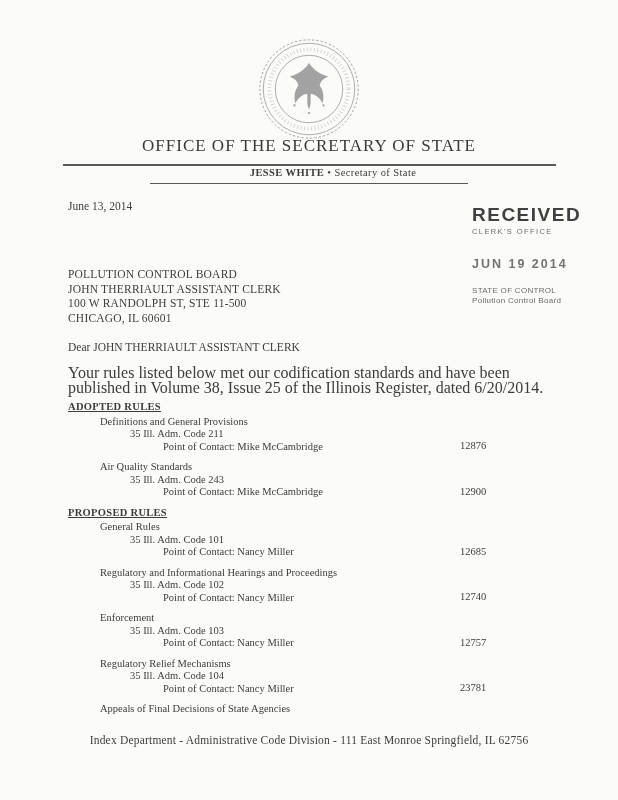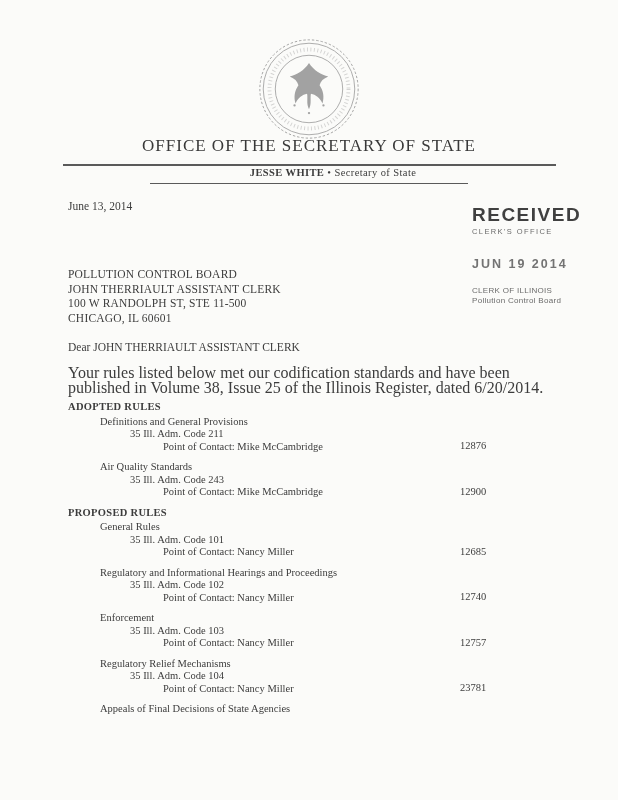--- a/index.html
+++ b/index.html
@@ -53,21 +53,21 @@
   .stampdate { margin-top: 21px; font-size: 12.5px; font-weight: bold; letter-spacing: 2px; color: #737373; }
   .stampagency { margin-top: 15px; font-size: 8px; color: #6b6b6b; line-height: 9.5px; letter-spacing: .3px; }
 
   
   .address { position: absolute; top: 267px; left: 68px; font-size: 11.5px; line-height: 14.5px; letter-spacing: .2px; }
   .salutation { position: absolute; top: 341px; left: 68px; font-size: 11.5px; }
   .bodypar { position: absolute; top: 365px; left: 68px; width: 480px; font-size: 16px; line-height: 15px; }
 
   
   .rules { position: absolute; top: 401px; left: 68px; width: 492px; font-size: 10.5px; line-height: 12.5px; }
-  .sec-head { font-weight: bold; letter-spacing: .3px; margin-bottom: 2px; }
+  .sec-head { font-weight: bold; letter-spacing: .3px; margin-bottom: 2px; text-decoration: underline; }
   .sec-head.second { margin-top: 5px; }
   .rule { position: relative; margin: 0 0 8px 0; }
   .rule-title { margin-left: 32px; }
   .rule-codeline { margin-left: 62px; position: relative; }
   .rule-page { position: absolute; left: 330px; top: 12px; }
   .rule-contact { margin-left: 95px; }
 
   
   .footer {
     position: absolute; top: 734px; left: 0; width: 100%;
@@ -104,21 +104,21 @@
   </div>
   <div class="hrule2"></div>
 
   <div class="letter-date">June 13, 2014</div>
 
   <div class="stamp">
     <div class="received">RECEIVED</div>
     <div class="clerks">CLERK'S OFFICE</div>
     <div class="stampdate">JUN 19 2014</div>
     <div class="stampagency">
-      <div>CLERK OF ILLINOIS</div>
+      <div>STATE OF CONTROL</div>
       <div>Pollution Control Board</div>
     </div>
   </div>
 
   <div class="address">
     <div>POLLUTION CONTROL BOARD</div>
     <div>JOHN THERRIAULT ASSISTANT CLERK</div>
     <div>100 W RANDOLPH ST, STE 11-500</div>
     <div>CHICAGO, IL  60601</div>
   </div>
@@ -185,14 +185,15 @@
       </div>
       <div class="rule-contact">Point of Contact: Nancy Miller</div>
     </div>
 
     <div class="rule">
       <div class="rule-title">Appeals of Final Decisions of State Agencies</div>
     </div>
 
   </div>
 
+  <div class="footer">Index Department - Administrative Code Division - 111 East Monroe Springfield, IL  62756</div>
 
 </div>
 
 </body></html>

